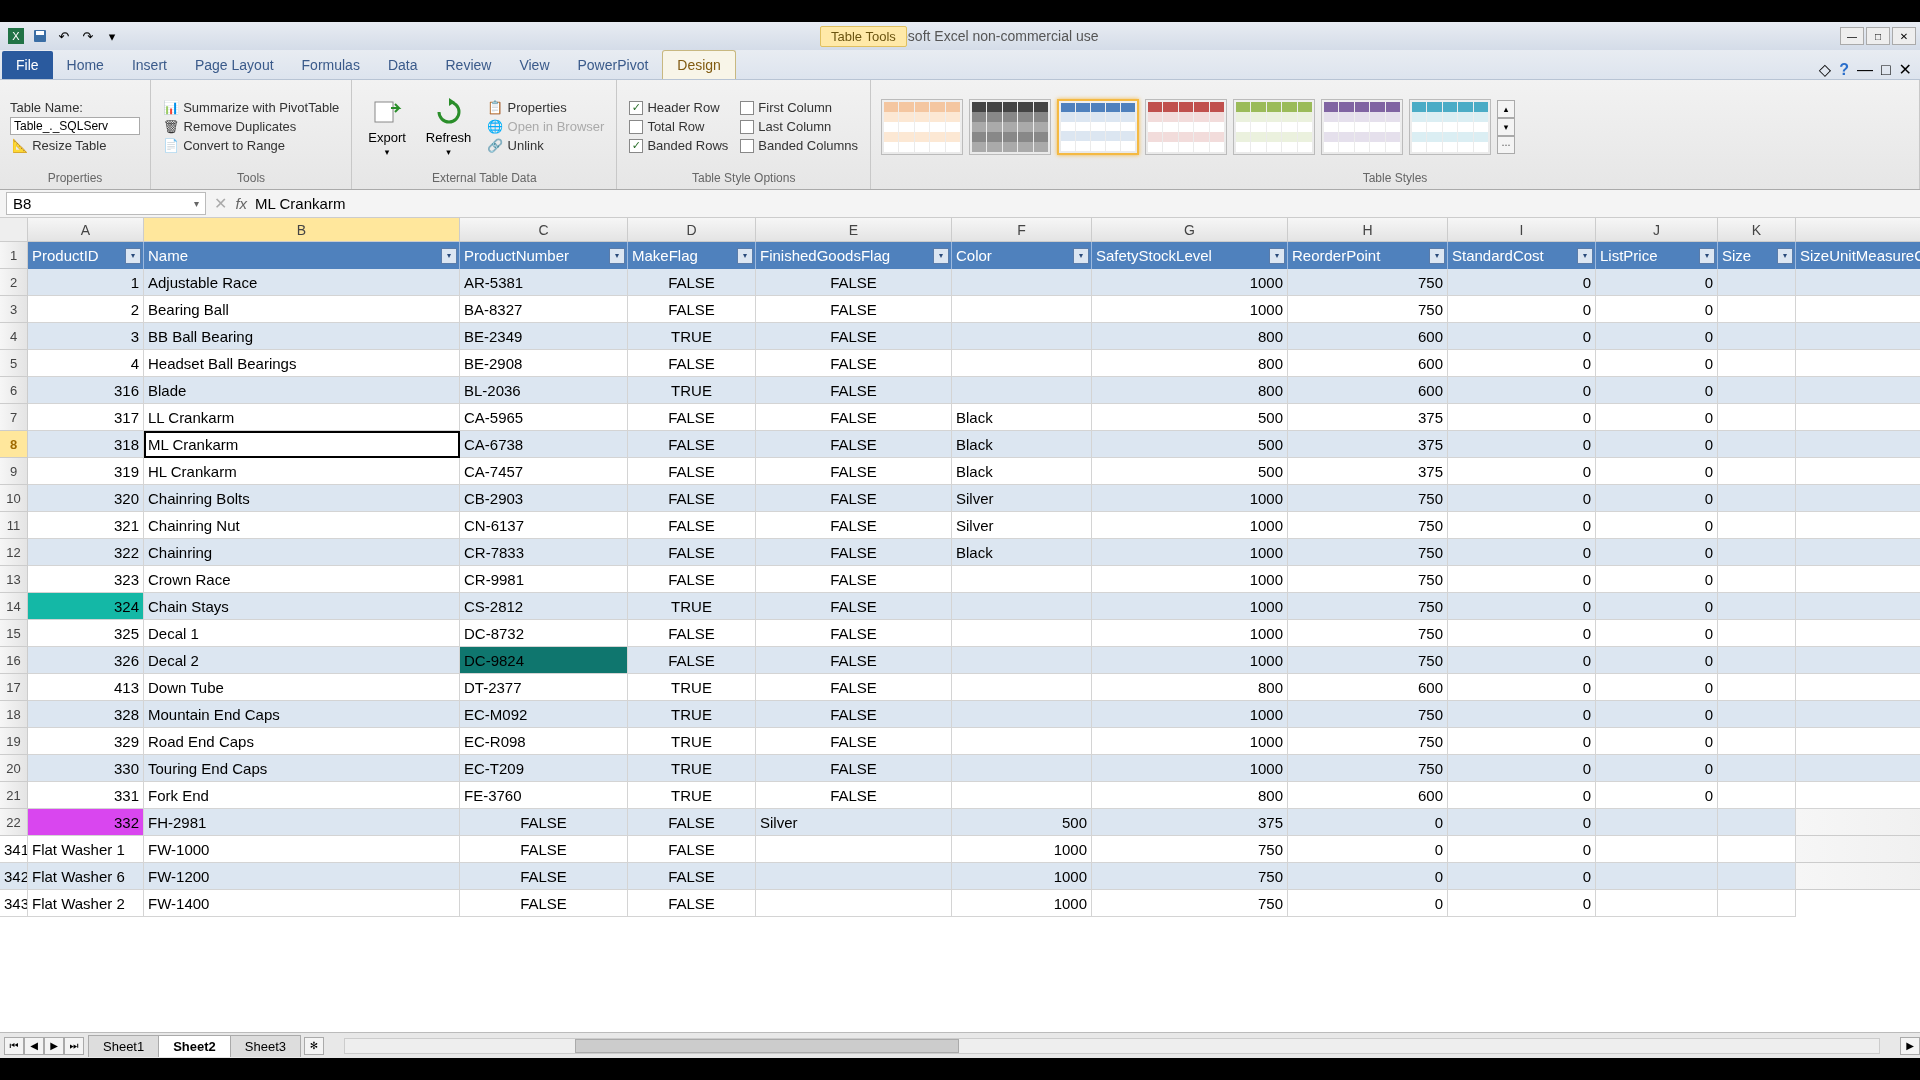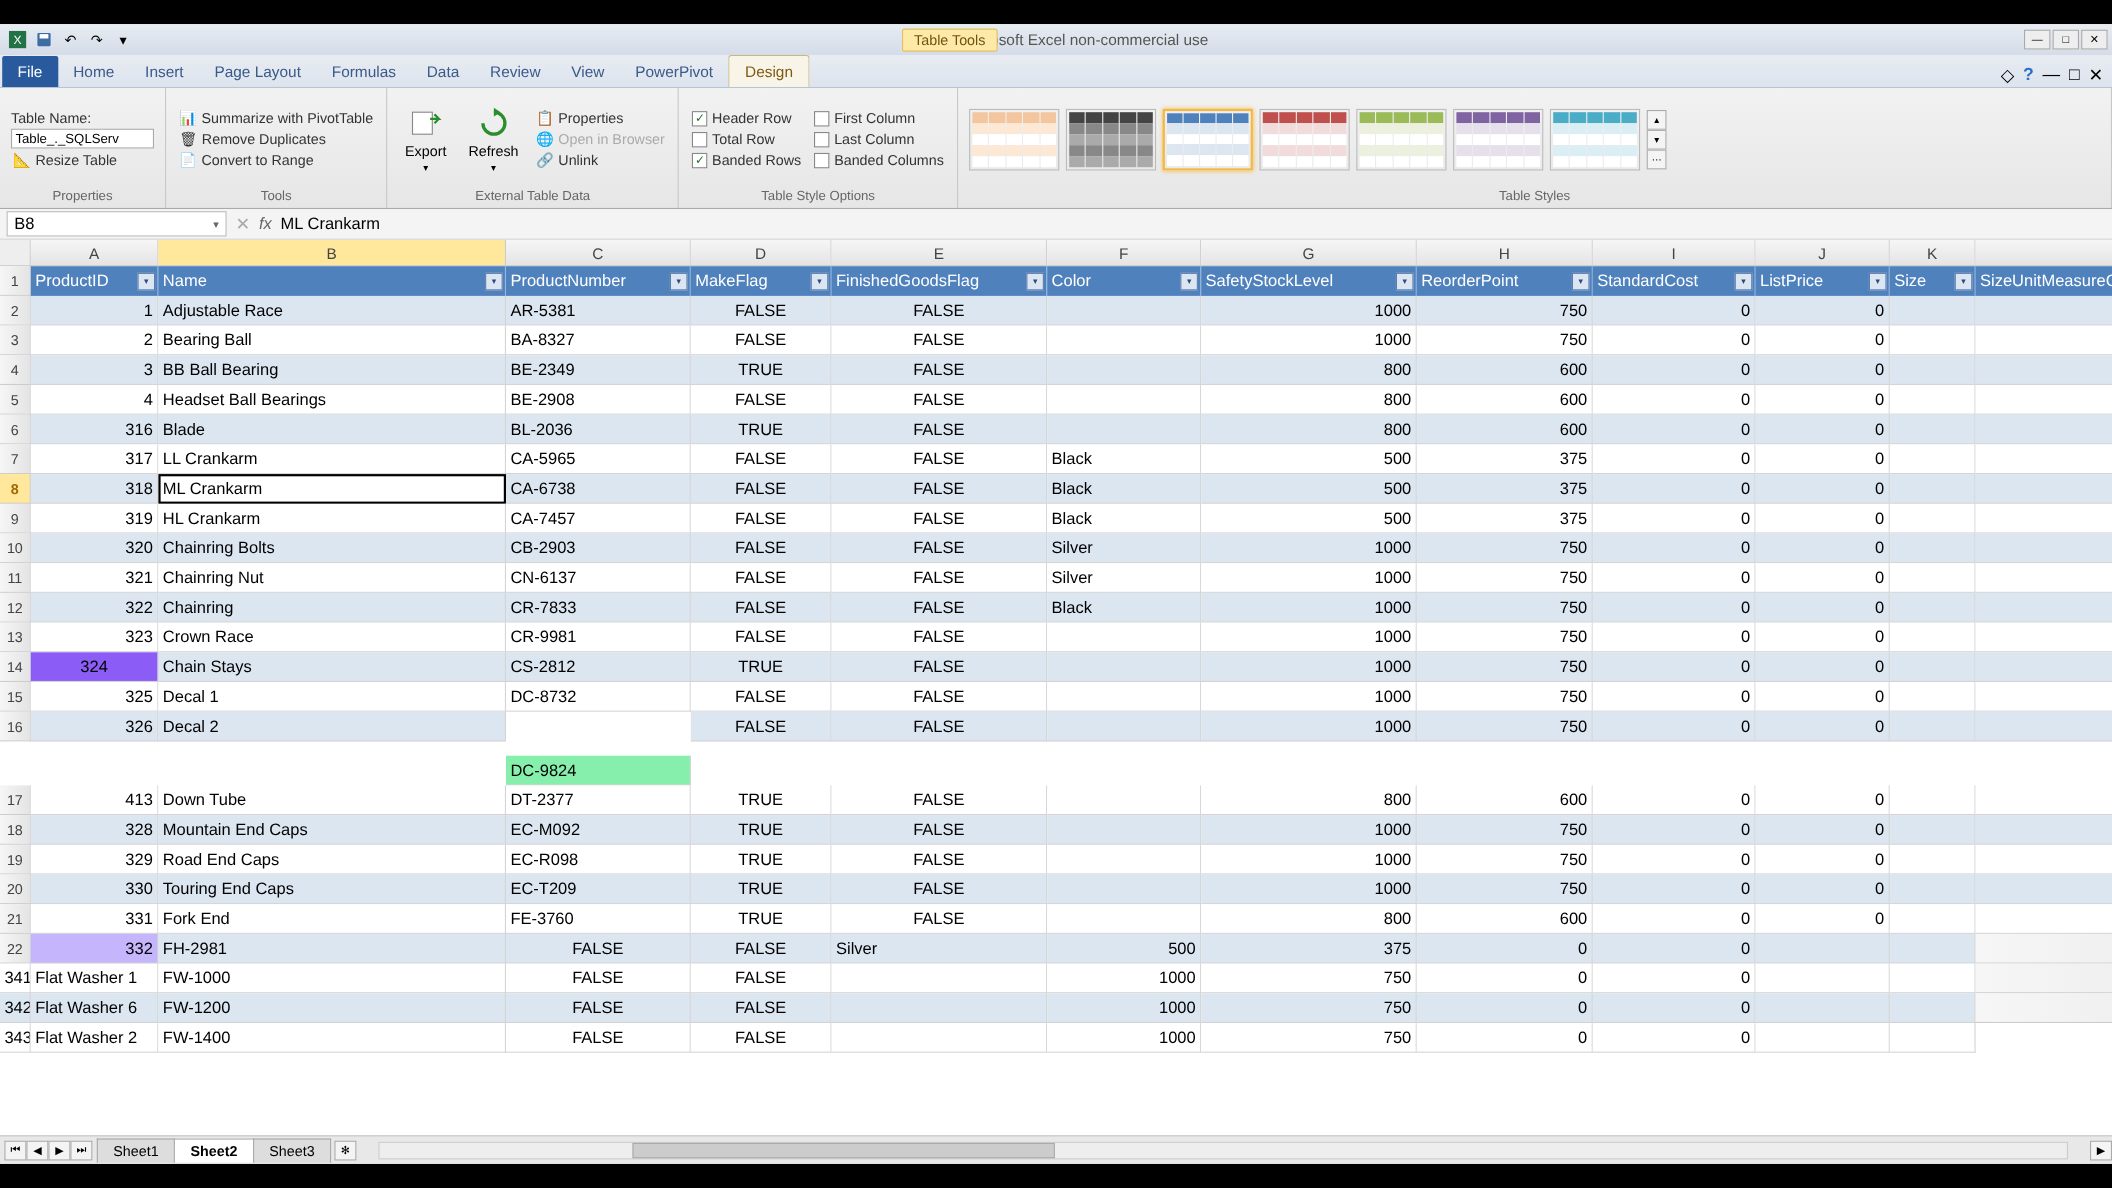--- a/index.html
+++ b/index.html
@@ -722,21 +722,21 @@
         <div class="cell ctr" style="background: rgb(255, 255, 255);">FALSE</div>
         <div class="cell ctr" style="background: rgb(255, 255, 255);">FALSE</div>
         <div class="cell" style="background: rgb(255, 255, 255);"></div>
         <div class="cell num" style="background: rgb(255, 255, 255);">1000</div>
         <div class="cell num" style="background: rgb(255, 255, 255);">750</div>
         <div class="cell num" style="background: rgb(255, 255, 255);">0</div>
         <div class="cell num" style="background: rgb(255, 255, 255);">0</div>
         <div class="cell" style="background: rgb(255, 255, 255);"></div>
         <div class="cell" style="background: rgb(255, 255, 255);"></div>
         <div class="row-head">14</div>
-        <div class="cell num" style="background: #8b5cf6; text-align: center;">324</div>
+        <div class="cell num" style="background: #14b8a6;">324</div>
         <div class="cell" style="background: rgb(220, 230, 241);">Chain Stays</div>
         <div class="cell" style="background: rgb(220, 230, 241);">CS-2812</div>
         <div class="cell ctr" style="background: rgb(220, 230, 241);">TRUE</div>
         <div class="cell ctr" style="background: rgb(220, 230, 241);">FALSE</div>
         <div class="cell" style="background: rgb(220, 230, 241);"></div>
         <div class="cell num" style="background: rgb(220, 230, 241);">1000</div>
         <div class="cell num" style="background: rgb(220, 230, 241);">750</div>
         <div class="cell num" style="background: rgb(220, 230, 241);">0</div>
         <div class="cell num" style="background: rgb(220, 230, 241);">0</div>
         <div class="cell" style="background: rgb(220, 230, 241);"></div>
@@ -750,21 +750,21 @@
         <div class="cell" style="background: rgb(255, 255, 255);"></div>
         <div class="cell num" style="background: rgb(255, 255, 255);">1000</div>
         <div class="cell num" style="background: rgb(255, 255, 255);">750</div>
         <div class="cell num" style="background: rgb(255, 255, 255);">0</div>
         <div class="cell num" style="background: rgb(255, 255, 255);">0</div>
         <div class="cell" style="background: rgb(255, 255, 255);"></div>
         <div class="cell" style="background: rgb(255, 255, 255);"></div>
         <div class="row-head">16</div>
         <div class="cell num" style="background: rgb(220, 230, 241);">326</div>
         <div class="cell" style="background: rgb(220, 230, 241);">Decal 2</div>
-        <div class="cell" style="background: #86efac; margin-top: 40px;">DC-9824</div>
+        <div class="cell" style="background: #0f766e;">DC-9824</div>
         <div class="cell ctr" style="background: rgb(220, 230, 241);">FALSE</div>
         <div class="cell ctr" style="background: rgb(220, 230, 241);">FALSE</div>
         <div class="cell" style="background: rgb(220, 230, 241);"></div>
         <div class="cell num" style="background: rgb(220, 230, 241);">1000</div>
         <div class="cell num" style="background: rgb(220, 230, 241);">750</div>
         <div class="cell num" style="background: rgb(220, 230, 241);">0</div>
         <div class="cell num" style="background: rgb(220, 230, 241);">0</div>
         <div class="cell" style="background: rgb(220, 230, 241);"></div>
         <div class="cell" style="background: rgb(220, 230, 241);"></div>
         <div class="row-head">17</div>
@@ -826,21 +826,21 @@
         <div class="cell ctr" style="background: rgb(255, 255, 255);">TRUE</div>
         <div class="cell ctr" style="background: rgb(255, 255, 255);">FALSE</div>
         <div class="cell" style="background: rgb(255, 255, 255);"></div>
         <div class="cell num" style="background: rgb(255, 255, 255);">800</div>
         <div class="cell num" style="background: rgb(255, 255, 255);">600</div>
         <div class="cell num" style="background: rgb(255, 255, 255);">0</div>
         <div class="cell num" style="background: rgb(255, 255, 255);">0</div>
         <div class="cell" style="background: rgb(255, 255, 255);"></div>
         <div class="cell" style="background: rgb(255, 255, 255);"></div>
         <div class="row-head">22</div>
-        <div class="cell num" style="background: #c4b5fd;">332</div>
+        <div class="cell num" style="background: #d946ef;">332</div>
         <div class="cell" style="background: rgb(220, 230, 241);">FH-2981</div>
         <div class="cell ctr" style="background: rgb(220, 230, 241);">FALSE</div>
         <div class="cell ctr" style="background: rgb(220, 230, 241);">FALSE</div>
         <div class="cell" style="background: rgb(220, 230, 241);">Silver</div>
         <div class="cell num" style="background: rgb(220, 230, 241);">500</div>
         <div class="cell num" style="background: rgb(220, 230, 241);">375</div>
         <div class="cell num" style="background: rgb(220, 230, 241);">0</div>
         <div class="cell num" style="background: rgb(220, 230, 241);">0</div>
         <div class="cell" style="background: rgb(220, 230, 241);"></div>
         <div class="cell" style="background: rgb(220, 230, 241);"></div>

